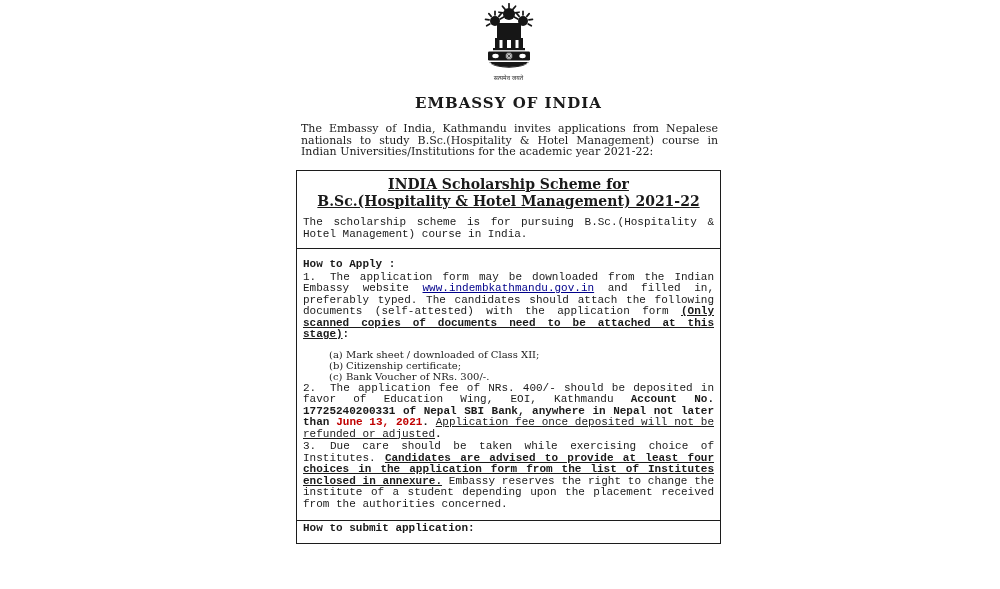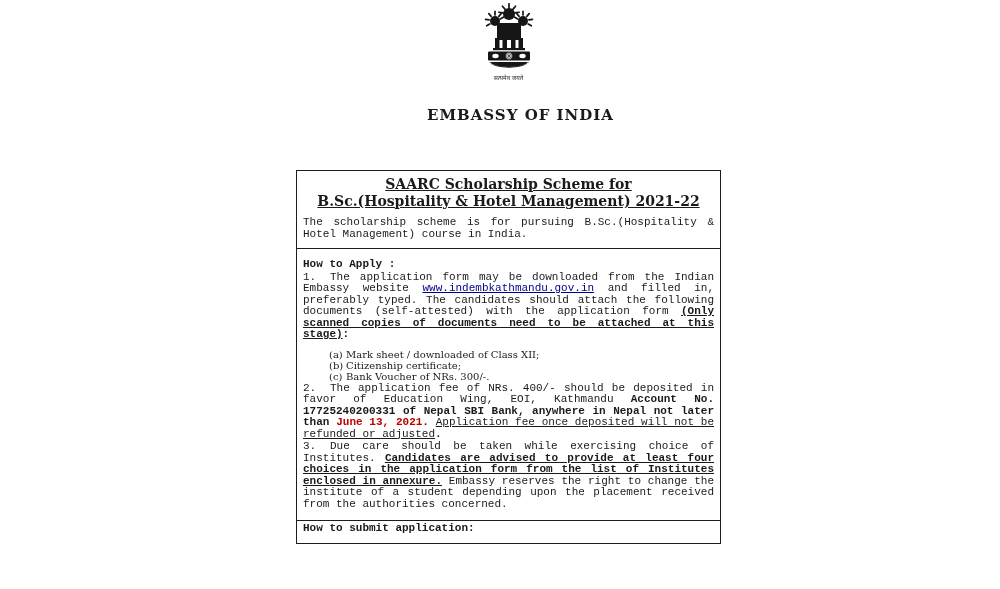--- a/index.html
+++ b/index.html
@@ -11,21 +11,21 @@
   .page{
     position:relative;width:1000px;height:589px;background:#fff;overflow:hidden;
     font-family:"DejaVu Serif", serif;color:var(--ink);
   }
   
   .emblem-wrap{position:absolute;top:3px;left:296px;width:425px;text-align:center;}
   .emblem-wrap svg{display:inline-block;}
   .emblem-caption{font-size:6px;line-height:7px;margin-top:0;color:#222;letter-spacing:0;}
   
   .embassy-title{
-    position:absolute;top:94px;left:296px;width:425px;margin:12px;text-align:center;
+    position:absolute;top:94px;left:296px;width:425px;margin:0;text-align:center;
     font-size:15px;font-weight:bold;letter-spacing:1px;
   }
   .intro{
     position:absolute;top:123px;left:301px;width:417px;margin:0;
     font-size:11px;line-height:11.7px;text-align:justify;
   }
   
   .doc-box{
     position:absolute;top:170px;left:296px;width:425px;box-sizing:border-box;
     border:1px solid #1c1c1c;
@@ -106,26 +106,27 @@
         </g>
         <ellipse cx="14.5" cy="53" rx="3.2" ry="2.2" fill="#fff"></ellipse>
         <ellipse cx="41.5" cy="53" rx="3.2" ry="2.2" fill="#fff"></ellipse>
       </g>
     </svg>
     <div class="emblem-caption">सत्यमेव जयते</div>
   </div>
 
   <h1 class="embassy-title">EMBASSY OF INDIA</h1>
 
+  <p class="intro">The Embassy of India, Kathmandu invites applications from Nepalese nationals to study B.Sc.(Hospitality &amp;  Hotel Management) course in Indian Universities/Institutions for the academic year 2021-22:</p>
 
   <div class="doc-box">
 
     <section class="sec sec1">
       <div class="box-title">
-        <span>SAARC Scholarship Scheme for</span>
+        <span>INDIA Scholarship Scheme for</span>
         <span>B.Sc.(Hospitality &amp; Hotel Management) 2021-22</span>
       </div>
       <p>The scholarship scheme is for pursuing B.Sc.(Hospitality &amp; Hotel Management) course in India.</p>
     </section>
 
 
     <section class="sec sec3">
       <p class="sec-head">How to Apply :</p>
 
       <p class="step"><span class="num">1.</span><span>The application form may be downloaded from the Indian Embassy website </span><a class="link">www.indembkathmandu.gov.in</a><span> and filled in, preferably typed. The candidates should attach the following documents (self-attested) with the application form </span><span class="bu">(Only scanned copies of documents need to be attached at this stage)</span><span class="b">:</span></p>

